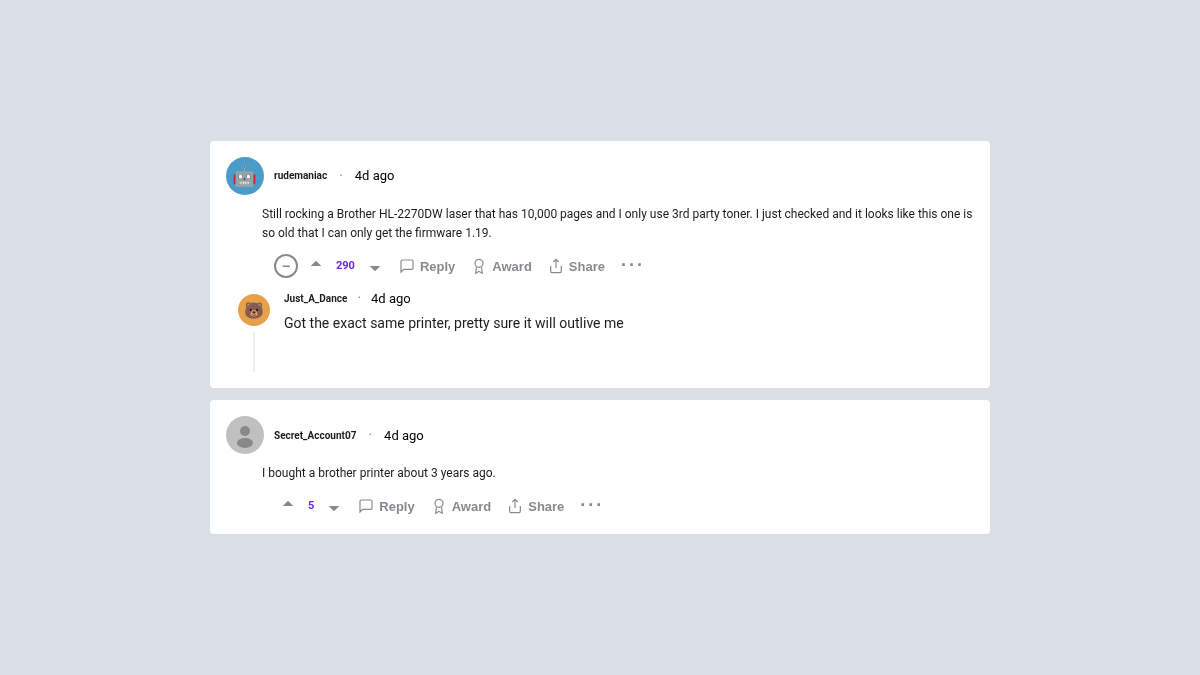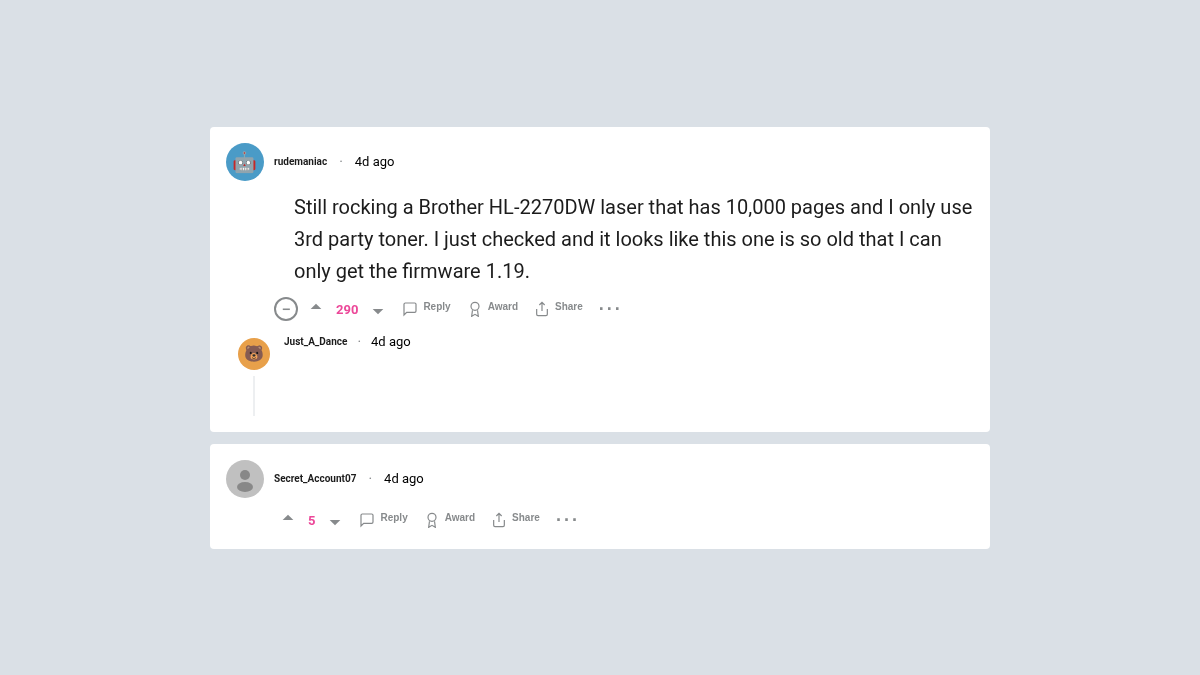--- a/index.html
+++ b/index.html
@@ -67,53 +67,53 @@
       font-size: 14px;
       margin: 0 2px;
     }
 
     .timestamp {
       font-size: 13px;
       color: #000000;
     }
 
     .comment-body {
-      font-size: 20px;
+      font-size: 12px;
       color: #1c1c1c;
       line-height: 1.6;
-      margin-left: 68px;
+      margin-left: 36px;
       margin-bottom: 10px;
     }
 
     .comment-actions {
       display: flex;
       align-items: center;
       gap: 4px;
       margin-left: 48px;
     }
 
     .action-btn {
       display: flex;
-      align-items: flex-start;
+      align-items: flex-end;
       gap: 5px;
       padding: 4px 6px;
       border: none;
       background: none;
       cursor: pointer;
       color: #878a8c;
-      font-size: 10px;
+      font-size: 13px;
       font-weight: 700;
       border-radius: 2px;
       transition: background 0.1s;
     }
 
     .vote-count {
-      font-size: 13px;
-      font-weight: 700;
-      color: #ec4899;
+      font-size: 11px;
+      font-weight: 700;
+      color: #6d28d9;
       padding: 0 2px;
       text-align: center;
     }
 
     .collapse-btn {
       display: flex;
       align-items: center;
       justify-content: center;
       width: 24px;
       height: 24px;
@@ -271,20 +271,21 @@
           <div class="avatar-inner" style="font-size:16px;">🐻</div>
         </div>
         <div class="thread-line"></div>
       </div>
       <div class="nested-content">
         <div class="nested-header">
           <span class="username">Just_A_Dance</span>
           <span class="dot-sep">·</span>
           <span class="timestamp">4d ago</span>
         </div>
+        <div class="nested-body">Got the exact same printer, pretty sure it will outlive me</div>
       </div>
     </div>
 
   </div>
 
   <div class="comment-card">
 
     <div class="comment-header">
       <div class="avatar avatar-gray">
         <div class="avatar-inner">
@@ -294,20 +295,21 @@
             <ellipse cx="14" cy="22" rx="8" ry="5" fill="#888"></ellipse>
           </svg>
         </div>
       </div>
       <span class="username">Secret_Account07</span>
       <span class="dot-sep">·</span>
       <span class="timestamp">4d ago</span>
     </div>
 
     <div class="comment-body">
+      <p style="margin-bottom:10px;">I bought a brother printer about 3 years ago.</p>
     </div>
 
     <div class="comment-actions">
       <button class="action-btn">
         <svg class="icon-svg" viewBox="0 0 24 24">
           <path d="M12 4l8 8H4l8-8z" stroke="none" fill="currentColor"></path>
         </svg>
       </button>
 
       <span class="vote-count">5</span>

